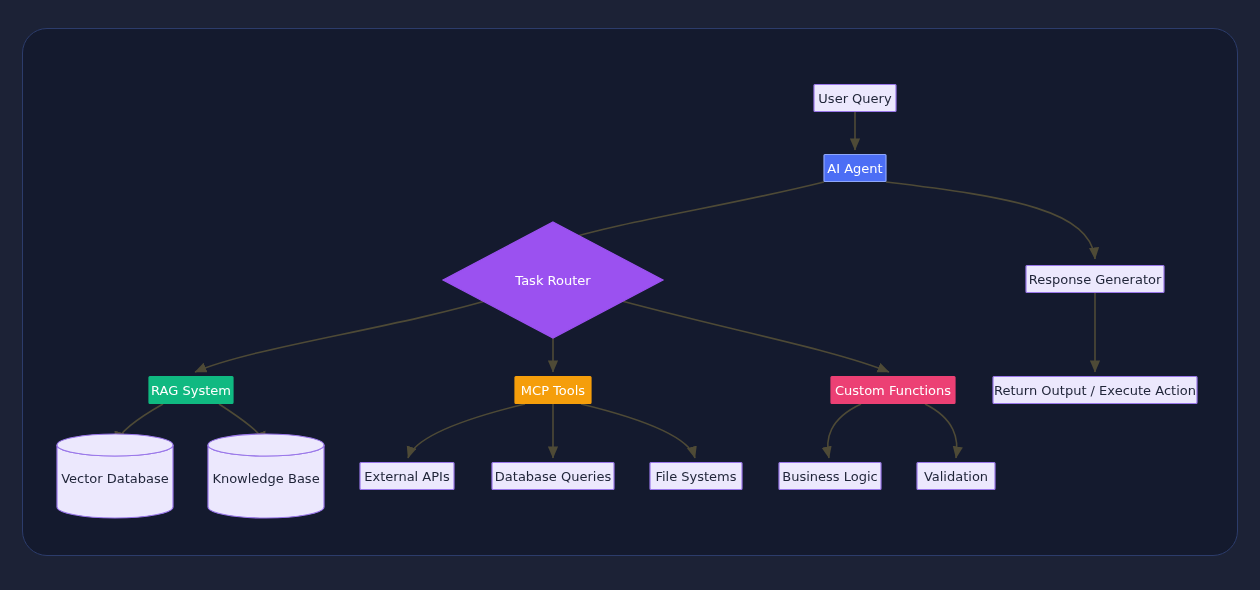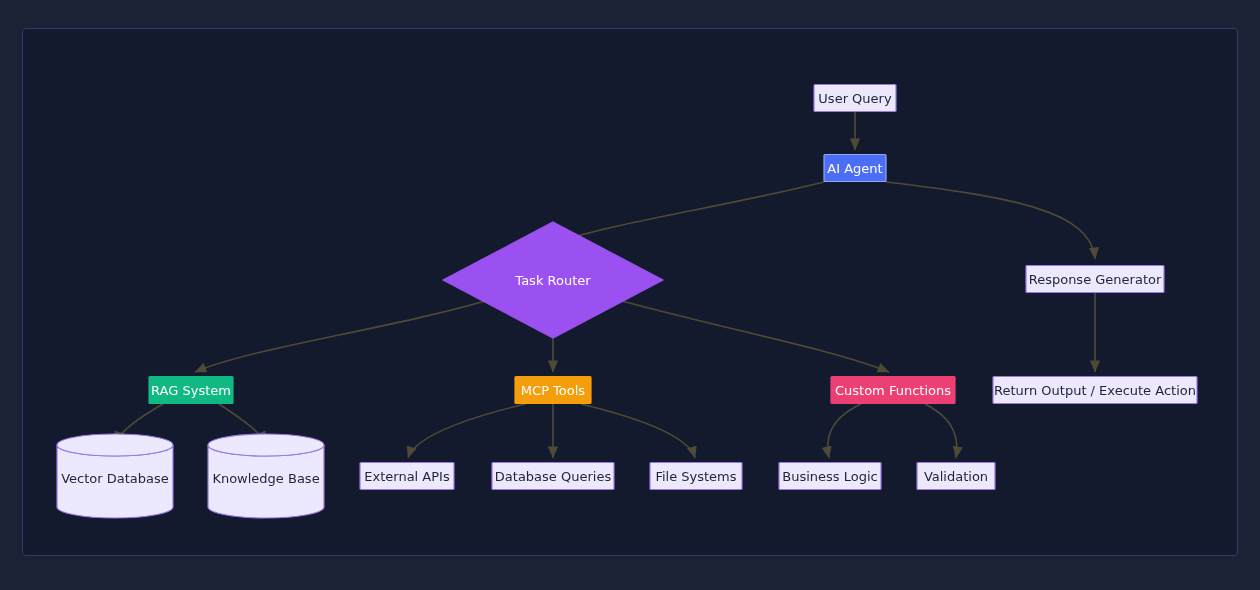--- a/index.html
+++ b/index.html
@@ -18,21 +18,21 @@
     background: #1c2236;
   }
   #diagram-panel {
     position: absolute;
     left: 22px;
     top: 28px;
     width: 1216px;
     height: 528px;
     background: #141a2e;
     border: 1px solid #2c3c6b;
-    border-radius: 4px;
+    border-radius: 25px;
     box-sizing: border-box;
     overflow: hidden;
   }
   svg#flow {
     position: absolute;
     left: 0;
     top: 0;
     width: 1216px;
     height: 528px;
     display: block;

